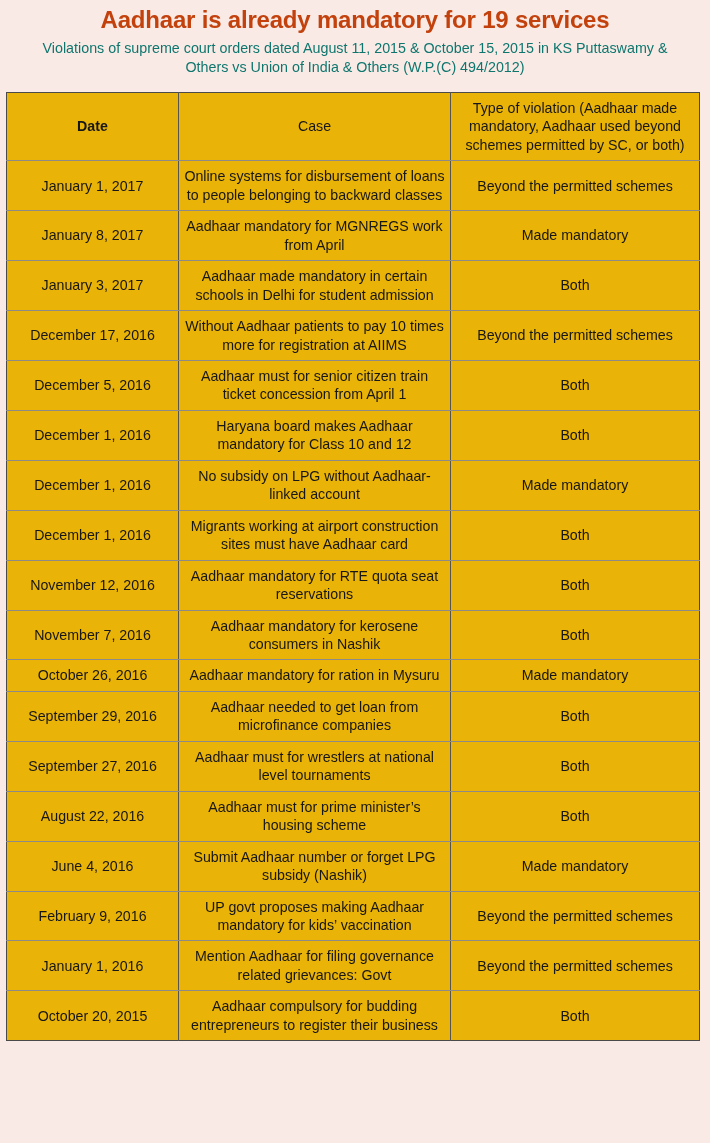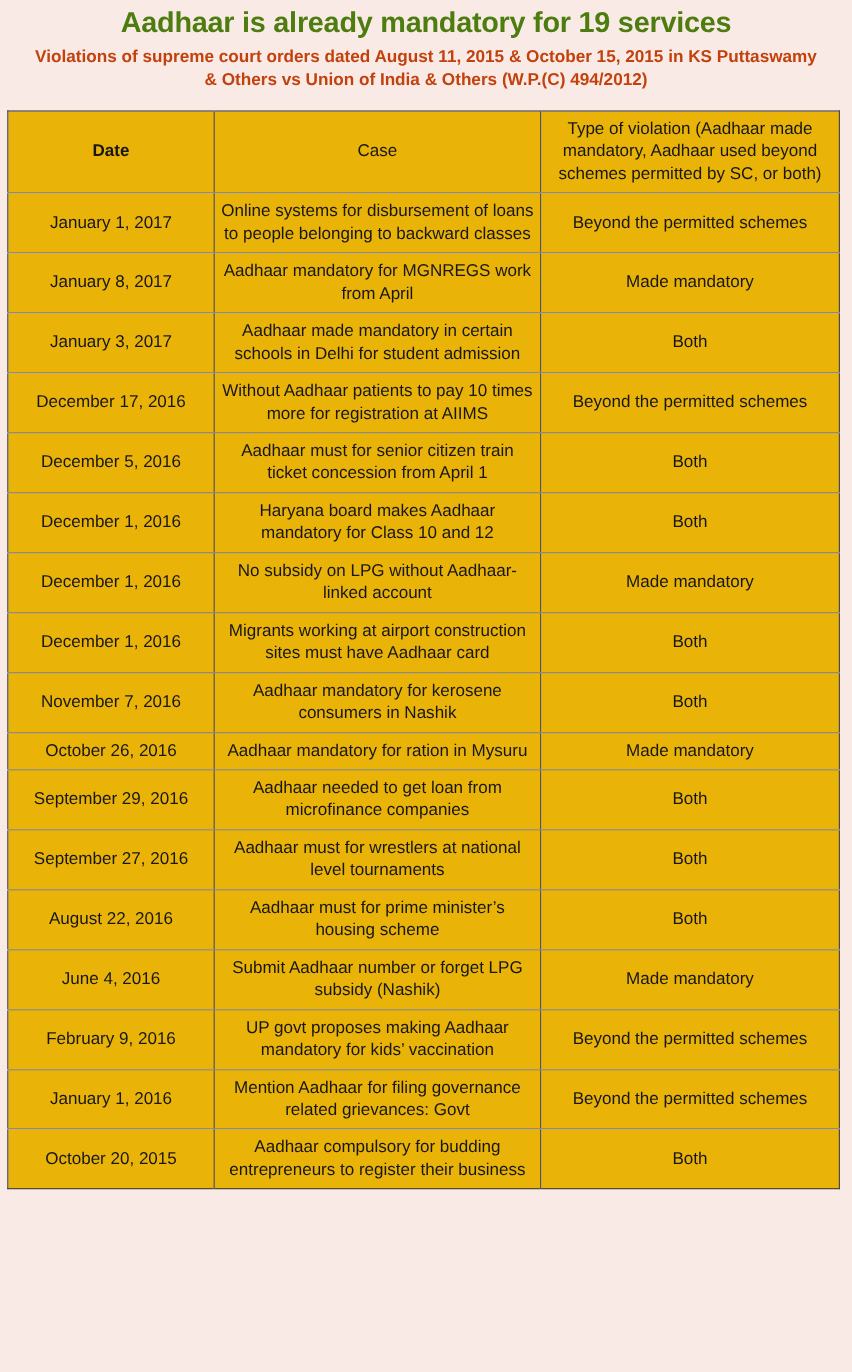--- a/index.html
+++ b/index.html
@@ -25,29 +25,29 @@
   .header-block {
     padding: 4px 12px 6px 12px;
     text-align: center;
   }
   .title {
     font-size: 24px;
     font-weight: bold;
     letter-spacing: -0.2px;
     line-height: 1.14;
     margin: 2px 0 6px 0;
-    color: #4d7c0f;
+    color: #c2410c;
   }
   .subtitle {
     font-size: 14.3px;
     line-height: 1.33;
-    color: #c2410c;
+    color: #0f766e;
     margin: 0 auto;
     max-width: 652px;
-    font-weight: bold;
+    font-weight: normal;
   }
   .table-wrap {
     position: absolute;
     left: 6px;
     top: 92px;
     width: 693px;
   }
   table.violations {
     width: 693px;
     border-collapse: collapse;
@@ -145,20 +145,25 @@
             <td class="cell-date">December 1, 2016</td>
             <td class="cell-case">No subsidy on LPG without Aadhaar-linked account</td>
             <td class="cell-type">Made mandatory</td>
           </tr>
           <tr>
             <td class="cell-date">December 1, 2016</td>
             <td class="cell-case">Migrants working at airport construction sites must have Aadhaar card</td>
             <td class="cell-type">Both</td>
           </tr>
           <tr>
+            <td class="cell-date">November 12, 2016</td>
+            <td class="cell-case">Aadhaar mandatory for RTE quota seat reservations</td>
+            <td class="cell-type">Both</td>
+          </tr>
+          <tr>
             <td class="cell-date">November 7, 2016</td>
             <td class="cell-case">Aadhaar mandatory for kerosene consumers in Nashik</td>
             <td class="cell-type">Both</td>
           </tr>
           <tr>
             <td class="cell-date">October 26, 2016</td>
             <td class="cell-case">Aadhaar mandatory for ration in Mysuru</td>
             <td class="cell-type">Made mandatory</td>
           </tr>
           <tr>

